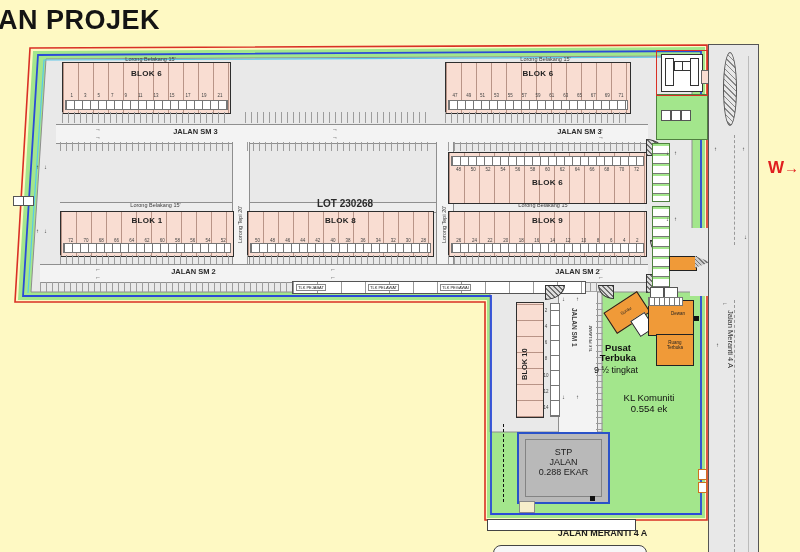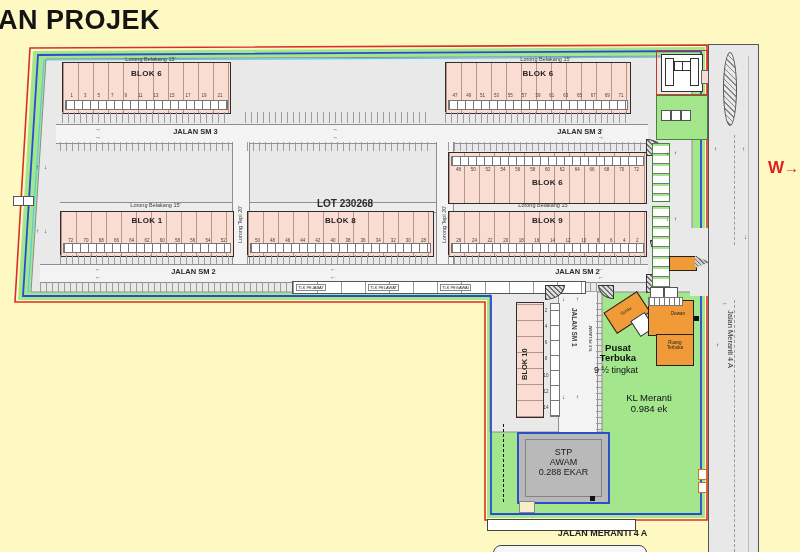--- a/index.html
+++ b/index.html
@@ -284,28 +284,28 @@
   <div class="box" style="left:650px;top:287px;width:12px;height:9px"></div>
   <div class="box" style="left:664px;top:287px;width:12px;height:9px"></div>
   <div class="abs" style="left:648px;top:297px;width:33px;height:7px;border:1px solid #767676;background:repeating-linear-gradient(90deg,#767676 0 1px,#fff 1px 5px)"></div>
   <div class="dot" style="left:694px;top:316px;width:5px;height:5px"></div>
 
   <div class="lbl c" style="left:589px;top:343px;width:58px;font-size:9.5px;font-weight:600;color:#111">
     <span>Pusat</span><br>
     <span>Terbuka</span>
   </div>
   <div class="lbl c" style="left:586px;top:366px;width:60px;font-size:9px;color:#111">9 ½ tingkat</div>
-  <div class="lbl c" style="left:616px;top:393px;width:66px;font-size:9.5px;color:#111">KL Meranti</div>
-  <div class="lbl c" style="left:616px;top:404px;width:66px;font-size:9.5px;color:#111">0.984 ek</div>
+  <div class="lbl c" style="left:616px;top:393px;width:66px;font-size:9.5px;color:#111">KL Komuniti</div>
+  <div class="lbl c" style="left:616px;top:404px;width:66px;font-size:9.5px;color:#111">0.554 ek</div>
 
   <div class="abs" style="left:517px;top:432px;width:89px;height:68px;background:#b9b9b9;border:2px solid #2a52c8">
     <div class="abs" style="left:6px;top:5px;right:6px;bottom:5px;border:1px solid #838383"></div>
     <div class="lbl c" style="left:0;top:14px;width:100%;font-size:9px;font-weight:400;color:#1d1d1d">
       <span>STP</span><br>
-      <span>AWAM</span><br>
+      <span>JALAN</span><br>
       <span>0.288 EKAR</span>
     </div>
   </div>
   <div class="abs" style="left:503px;top:424px;width:0;height:78px;border-left:1px dashed #111"></div>
   <div class="abs" style="left:519px;top:501px;width:14px;height:10px;background:#f6eecb;border:1px solid #888"></div>
   <div class="dot" style="left:590px;top:496px;width:5px;height:5px"></div>
   <div class="box" style="left:698px;top:469px;width:7px;height:9px;border-color:#d07020"></div>
   <div class="box" style="left:698px;top:482px;width:7px;height:9px;border-color:#d07020"></div>
 
   <div class="abs" style="left:487px;top:519px;width:147px;height:10px;background:#fff;border:1px solid #444"></div>

